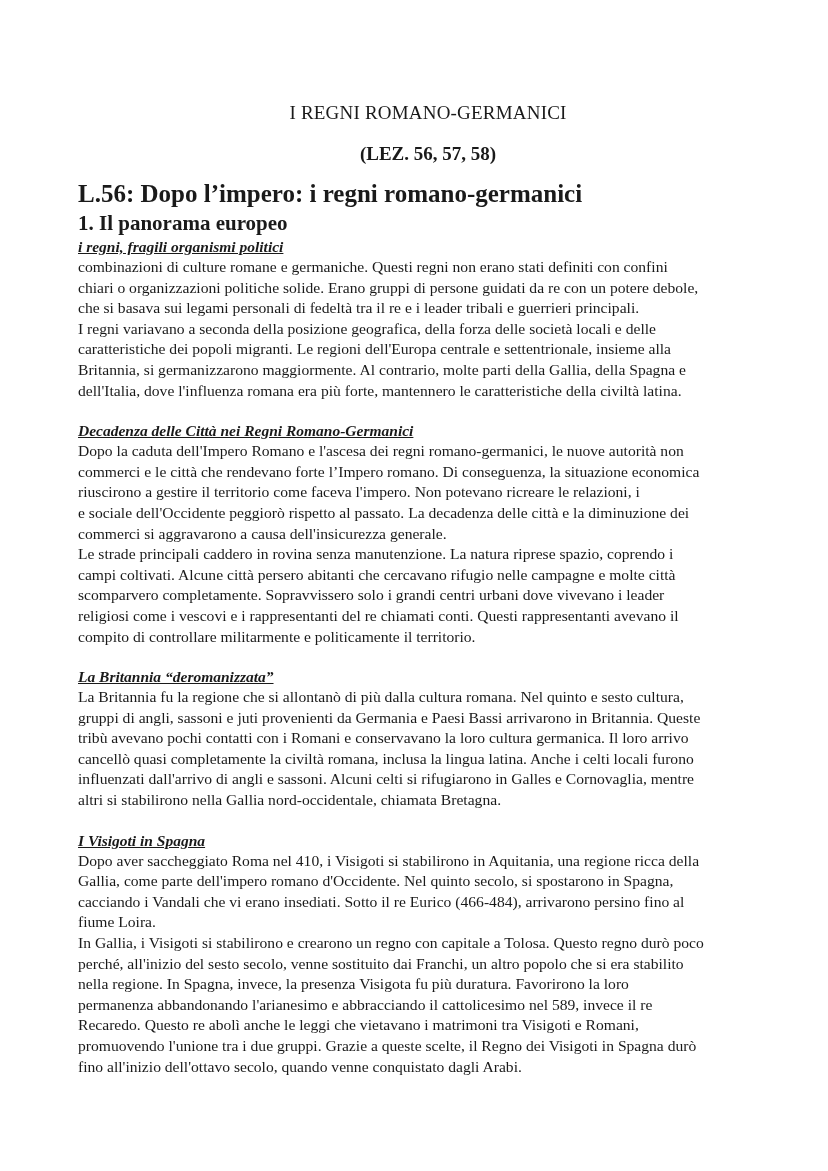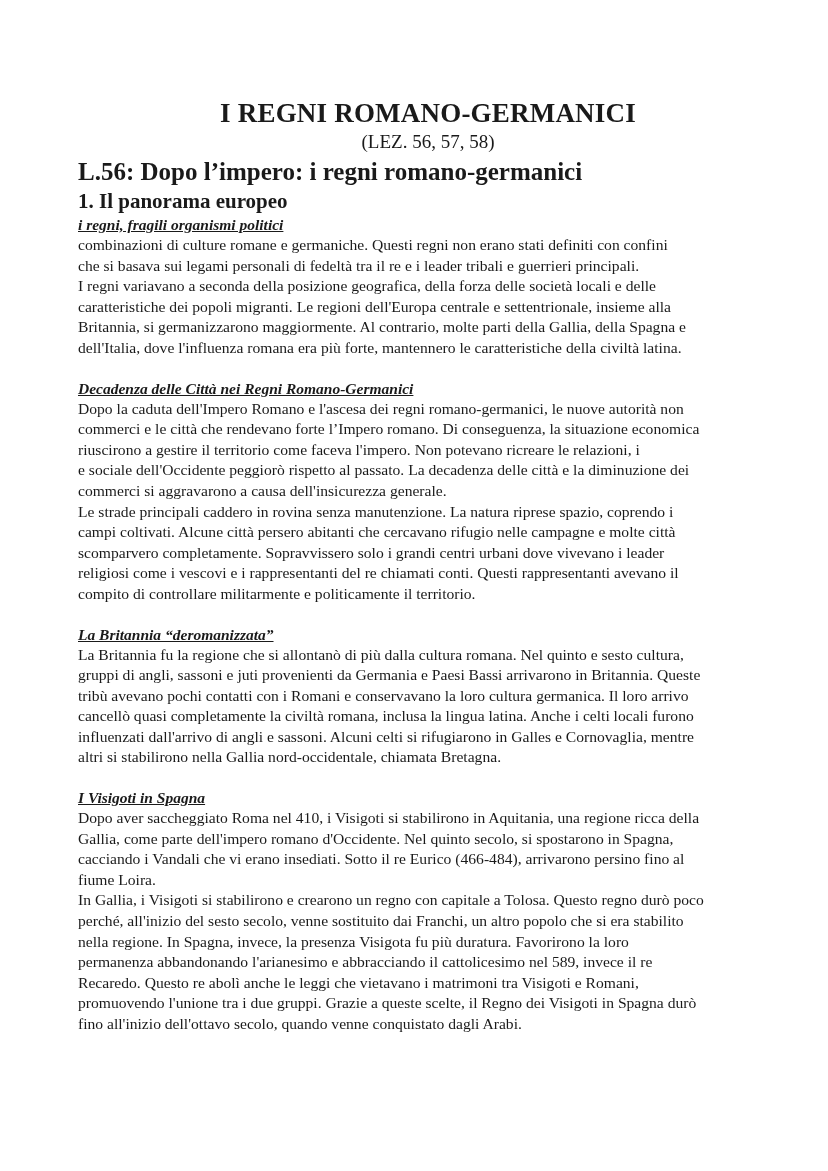--- a/index.html
+++ b/index.html
@@ -3,26 +3,26 @@
   <meta charset="utf-8">
   <style>
     html, body { margin: 0; padding: 0; background: #ffffff; }
     body { width: 828px; height: 1171px; position: relative; overflow: hidden; }
     .page {
       position: absolute; left: 78px; top: 96px; width: 700px;
       font-family: "Liberation Serif", "DejaVu Serif", serif;
       color: #1a1a1a;
     }
     .title {
-      text-align: center; font-weight: bold; font-size: 27px;
+      text-align: center; font-weight: normal; font-size: 19px;
       line-height: 34px; margin: 0; letter-spacing: 0.2px;
     }
     .subtitle {
-      text-align: center; font-weight: normal; font-size: 19px;
-      line-height: 24px; margin: 0;
+      text-align: center; font-weight: bold; font-size: 19px;
+      line-height: 24px; margin: 12px;
     }
     .lesson {
       font-weight: bold; font-size: 25px; line-height: 32px; margin: 2px 0 0 0;
     }
     .section {
       font-weight: bold; font-size: 21px; line-height: 27px; margin: 0;
     }
     .subhead {
       font-weight: bold; font-size: 15.5px; line-height: 20px; margin: 0;
       text-decoration: underline; display: inline-block; font-style: italic;
@@ -37,20 +37,21 @@
 
 <div class="page">
   <h1 class="title">I REGNI ROMANO-GERMANICI</h1>
   <div class="subtitle">(LEZ. 56, 57, 58)</div>
   <h2 class="lesson">L.56: Dopo l’impero: i regni romano-germanici</h2>
   <h3 class="section">1. Il panorama europeo</h3>
 
   <div id="blocks">
       <div class="block"><div class="subhead">i regni, fragili organismi politici</div><p class="para">
           <span class="line">combinazioni di culture romane e germaniche. Questi regni non erano stati definiti con confini</span>
+          <span class="line">chiari o organizzazioni politiche solide. Erano gruppi di persone guidati da re con un potere debole,</span>
           <span class="line">che si basava sui legami personali di fedeltà tra il re e i leader tribali e guerrieri principali.</span>
         </p><p class="para">
           <span class="line">I regni variavano a seconda della posizione geografica, della forza delle società locali e delle</span>
           <span class="line">caratteristiche dei popoli migranti. Le regioni dell'Europa centrale e settentrionale, insieme alla</span>
           <span class="line">Britannia, si germanizzarono maggiormente. Al contrario, molte parti della Gallia, della Spagna e</span>
           <span class="line">dell'Italia, dove l'influenza romana era più forte, mantennero le caratteristiche della civiltà latina.</span>
         </p></div>
       <div class="gap"></div>
       <div class="block"><div class="subhead">Decadenza delle Città nei Regni Romano-Germanici</div><p class="para">
           <span class="line">Dopo la caduta dell'Impero Romano e l'ascesa dei regni romano-germanici, le nuove autorità non</span>

